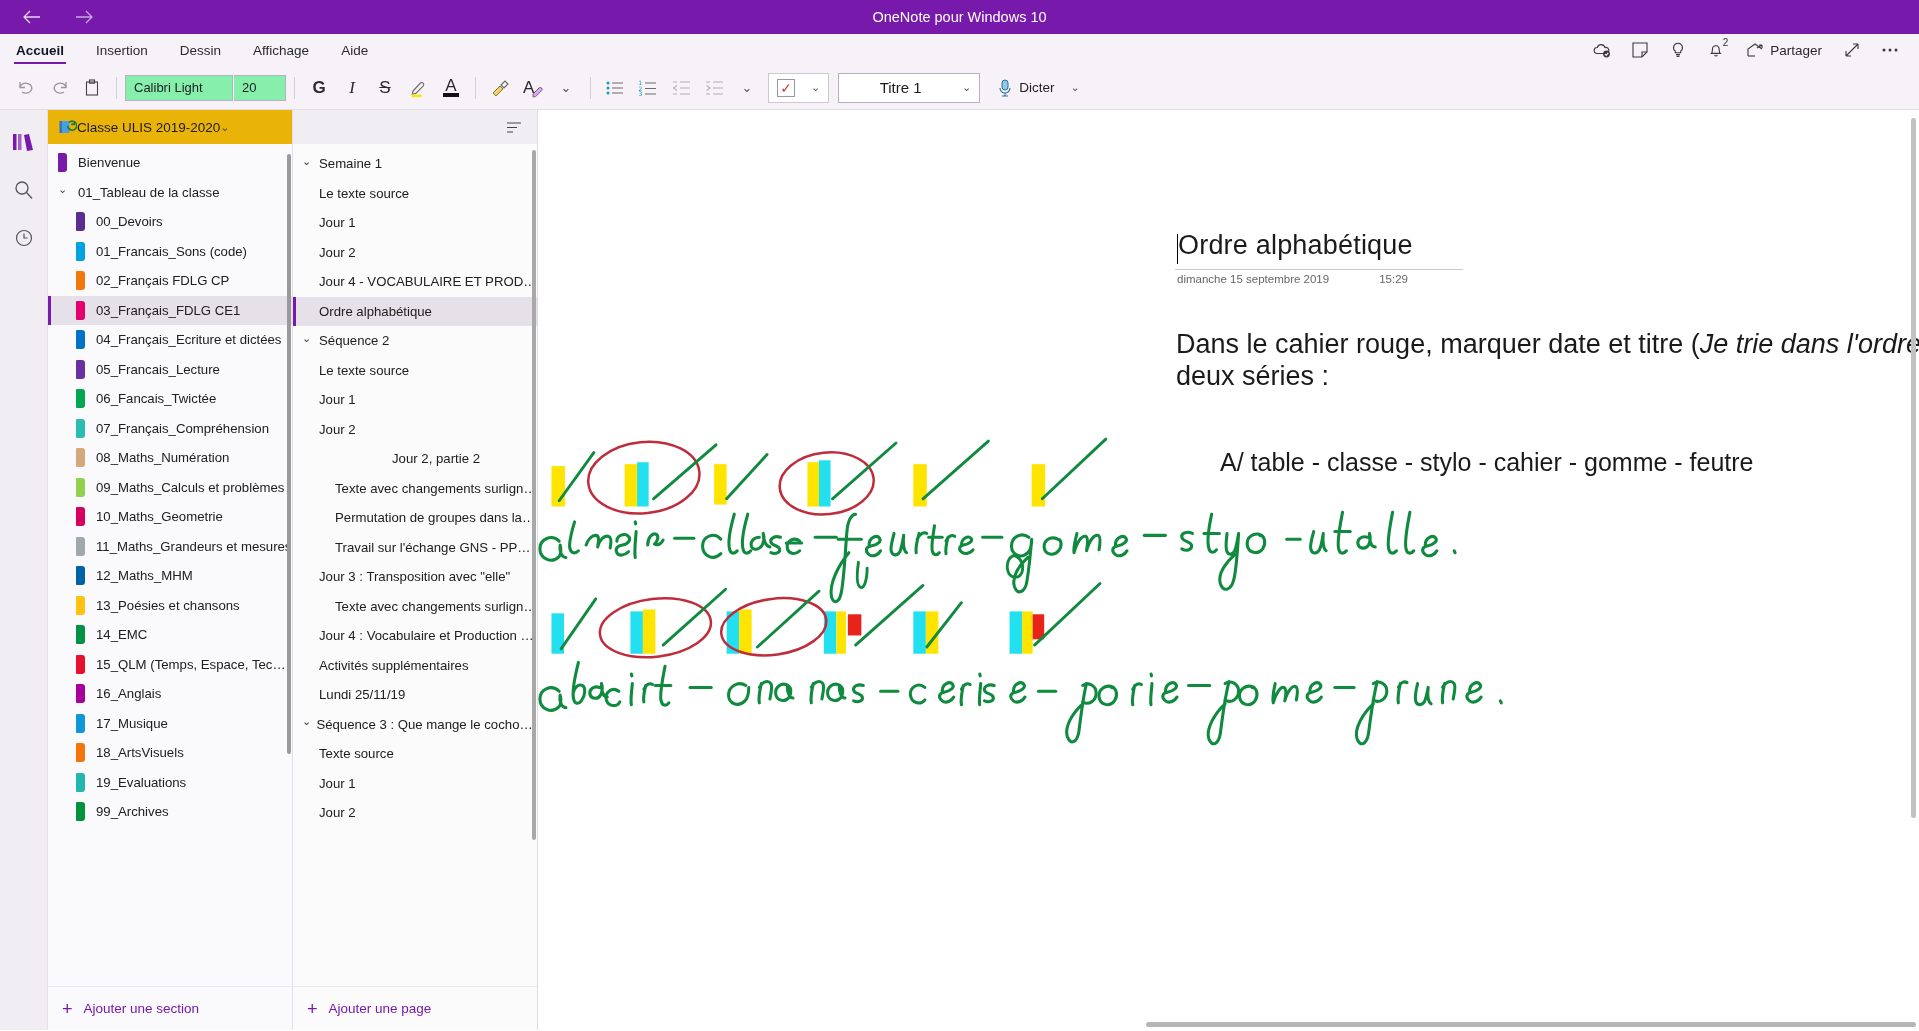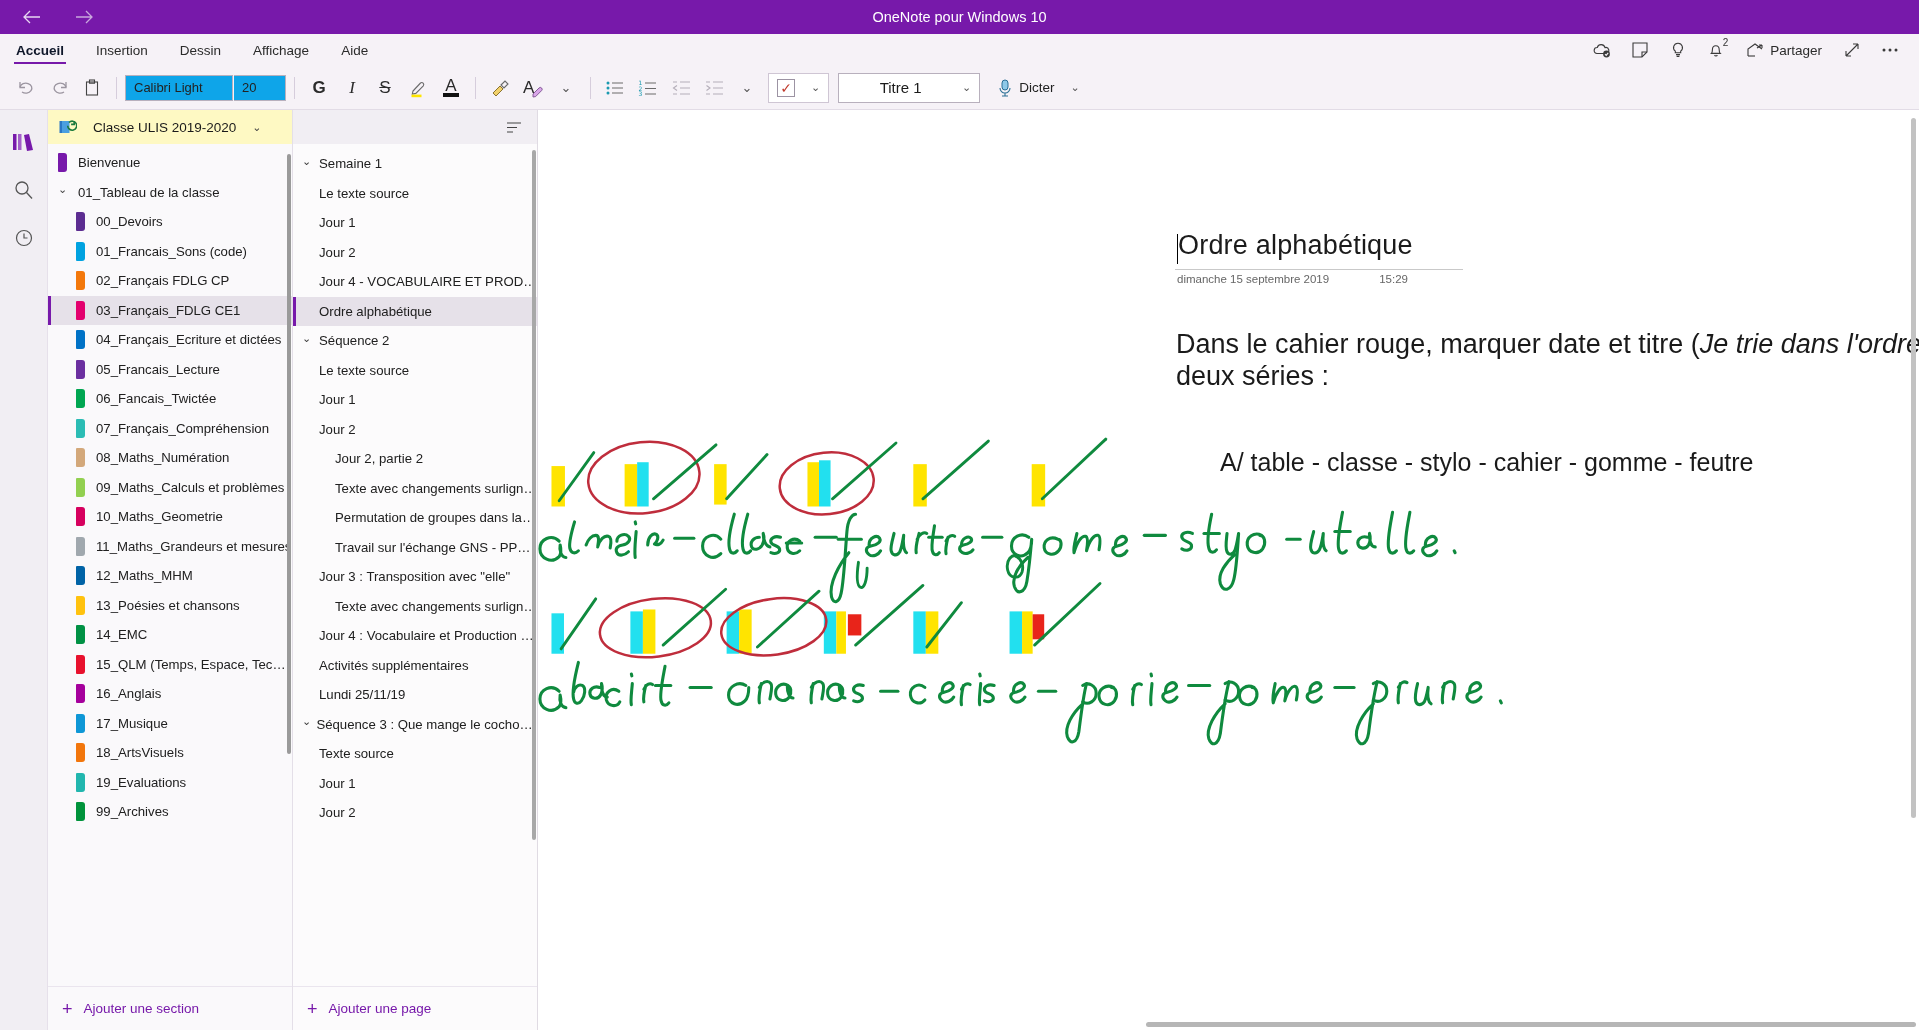--- a/index.html
+++ b/index.html
@@ -69,21 +69,21 @@
     height: 44px; background: #f6f2f7; display: flex; align-items: center;
     padding: 0 10px; gap: 1px; border-bottom: 1px solid #e2dce6;
   }
   .tbtn {
     width: 32px; height: 32px; display: flex; align-items: center; justify-content: center;
     color: #444; font-size: 16px; border-radius: 2px;
   }
   .tbtn svg { display:block; }
   .tdiv { width: 1px; height: 22px; background: #d6cddc; margin: 0 7px; }
   .fontbox {
-    height: 26px; border: 1px solid #b8b0bd; background: #0ea5e9; display: flex; align-items: center;
+    height: 26px; border: 1px solid #b8b0bd; background: #86efac; display: flex; align-items: center;
     padding: 0 8px; font-size: 13px; color: #222;
   }
   #font-name { width: 108px; }
   #font-size { width: 52px; border-left: none; }
   .fmt-letter { font-size: 17px; color: #2b2b2b; }
   #chk-group {
     display: flex; align-items: center; border: 1px solid #cfc6d4; background:#fff;
     height: 30px; margin-left: 4px;
   }
   #chk-box {
@@ -117,22 +117,22 @@
     color: #7719aa;
   }
   .rail-btn.sub { color: #555; }
 
   
   #sections {
     width: 245px; background: #faf9fb; border-right: 1px solid #e4dfe8;
     display: flex; flex-direction: column; position: relative;
   }
   #nb-header {
-    height: 34px; display: flex; align-items: center; gap: 16px; padding: 0 10px;
-    font-size: 13.5px; color: #1b1b1b; background: #fef9c3;
+    height: 34px; display: flex; align-items: center; gap: 0; padding: 0 10px;
+    font-size: 13.5px; color: #1b1b1b; background: #eab308;
   }
   #nb-header .nb-name { font-weight: normal; }
   #sections-list { flex: 1; overflow: hidden; padding-top: 4px; position: relative; }
   .sec-row {
     height: 29.5px; display: flex; align-items: center; font-size: 13.2px;
     color: #202020; padding-left: 10px; position: relative;
   }
   .sec-row.selected { background: #e6e1e9; }
   .sec-row.selected::before {
     content: ""; position: absolute; left: 0; top: 0; bottom: 0; width: 3px; background: #7719aa;
@@ -166,21 +166,21 @@
   .page-row {
     height: 29.5px; display: flex; align-items: center; font-size: 13.2px;
     color: #202020; padding-left: 9px; position: relative;
   }
   .page-row.selected { background: #e6e1e9; }
   .page-row.selected::before {
     content: ""; position: absolute; left: 0; top: 0; bottom: 0; width: 3px; background: #7719aa;
   }
   .page-row .chev { width: 17px; color: #3a3a3a; font-size: 11px; display:flex; align-items:center;}
   .page-row.lvl1 { padding-left: 26px; }
-  .page-row.lvl2 { padding-left: 42px; }
+  .page-row.lvl2 { padding-left: 42px; justify-content: center; }
   .page-label { white-space: nowrap; overflow: hidden; text-overflow: ellipsis; }
   #add-page {
     height: 44px; display: flex; align-items: center; gap: 11px; padding-left: 14px;
     font-size: 13.5px; color: #7719aa; border-top: 1px solid #eae5ee;
   }
   #pages-scroll {
     position: absolute; right: 1px; top: 40px; width: 4px; height: 690px;
     background: #a8a8a8; border-radius: 2px;
   }
 

